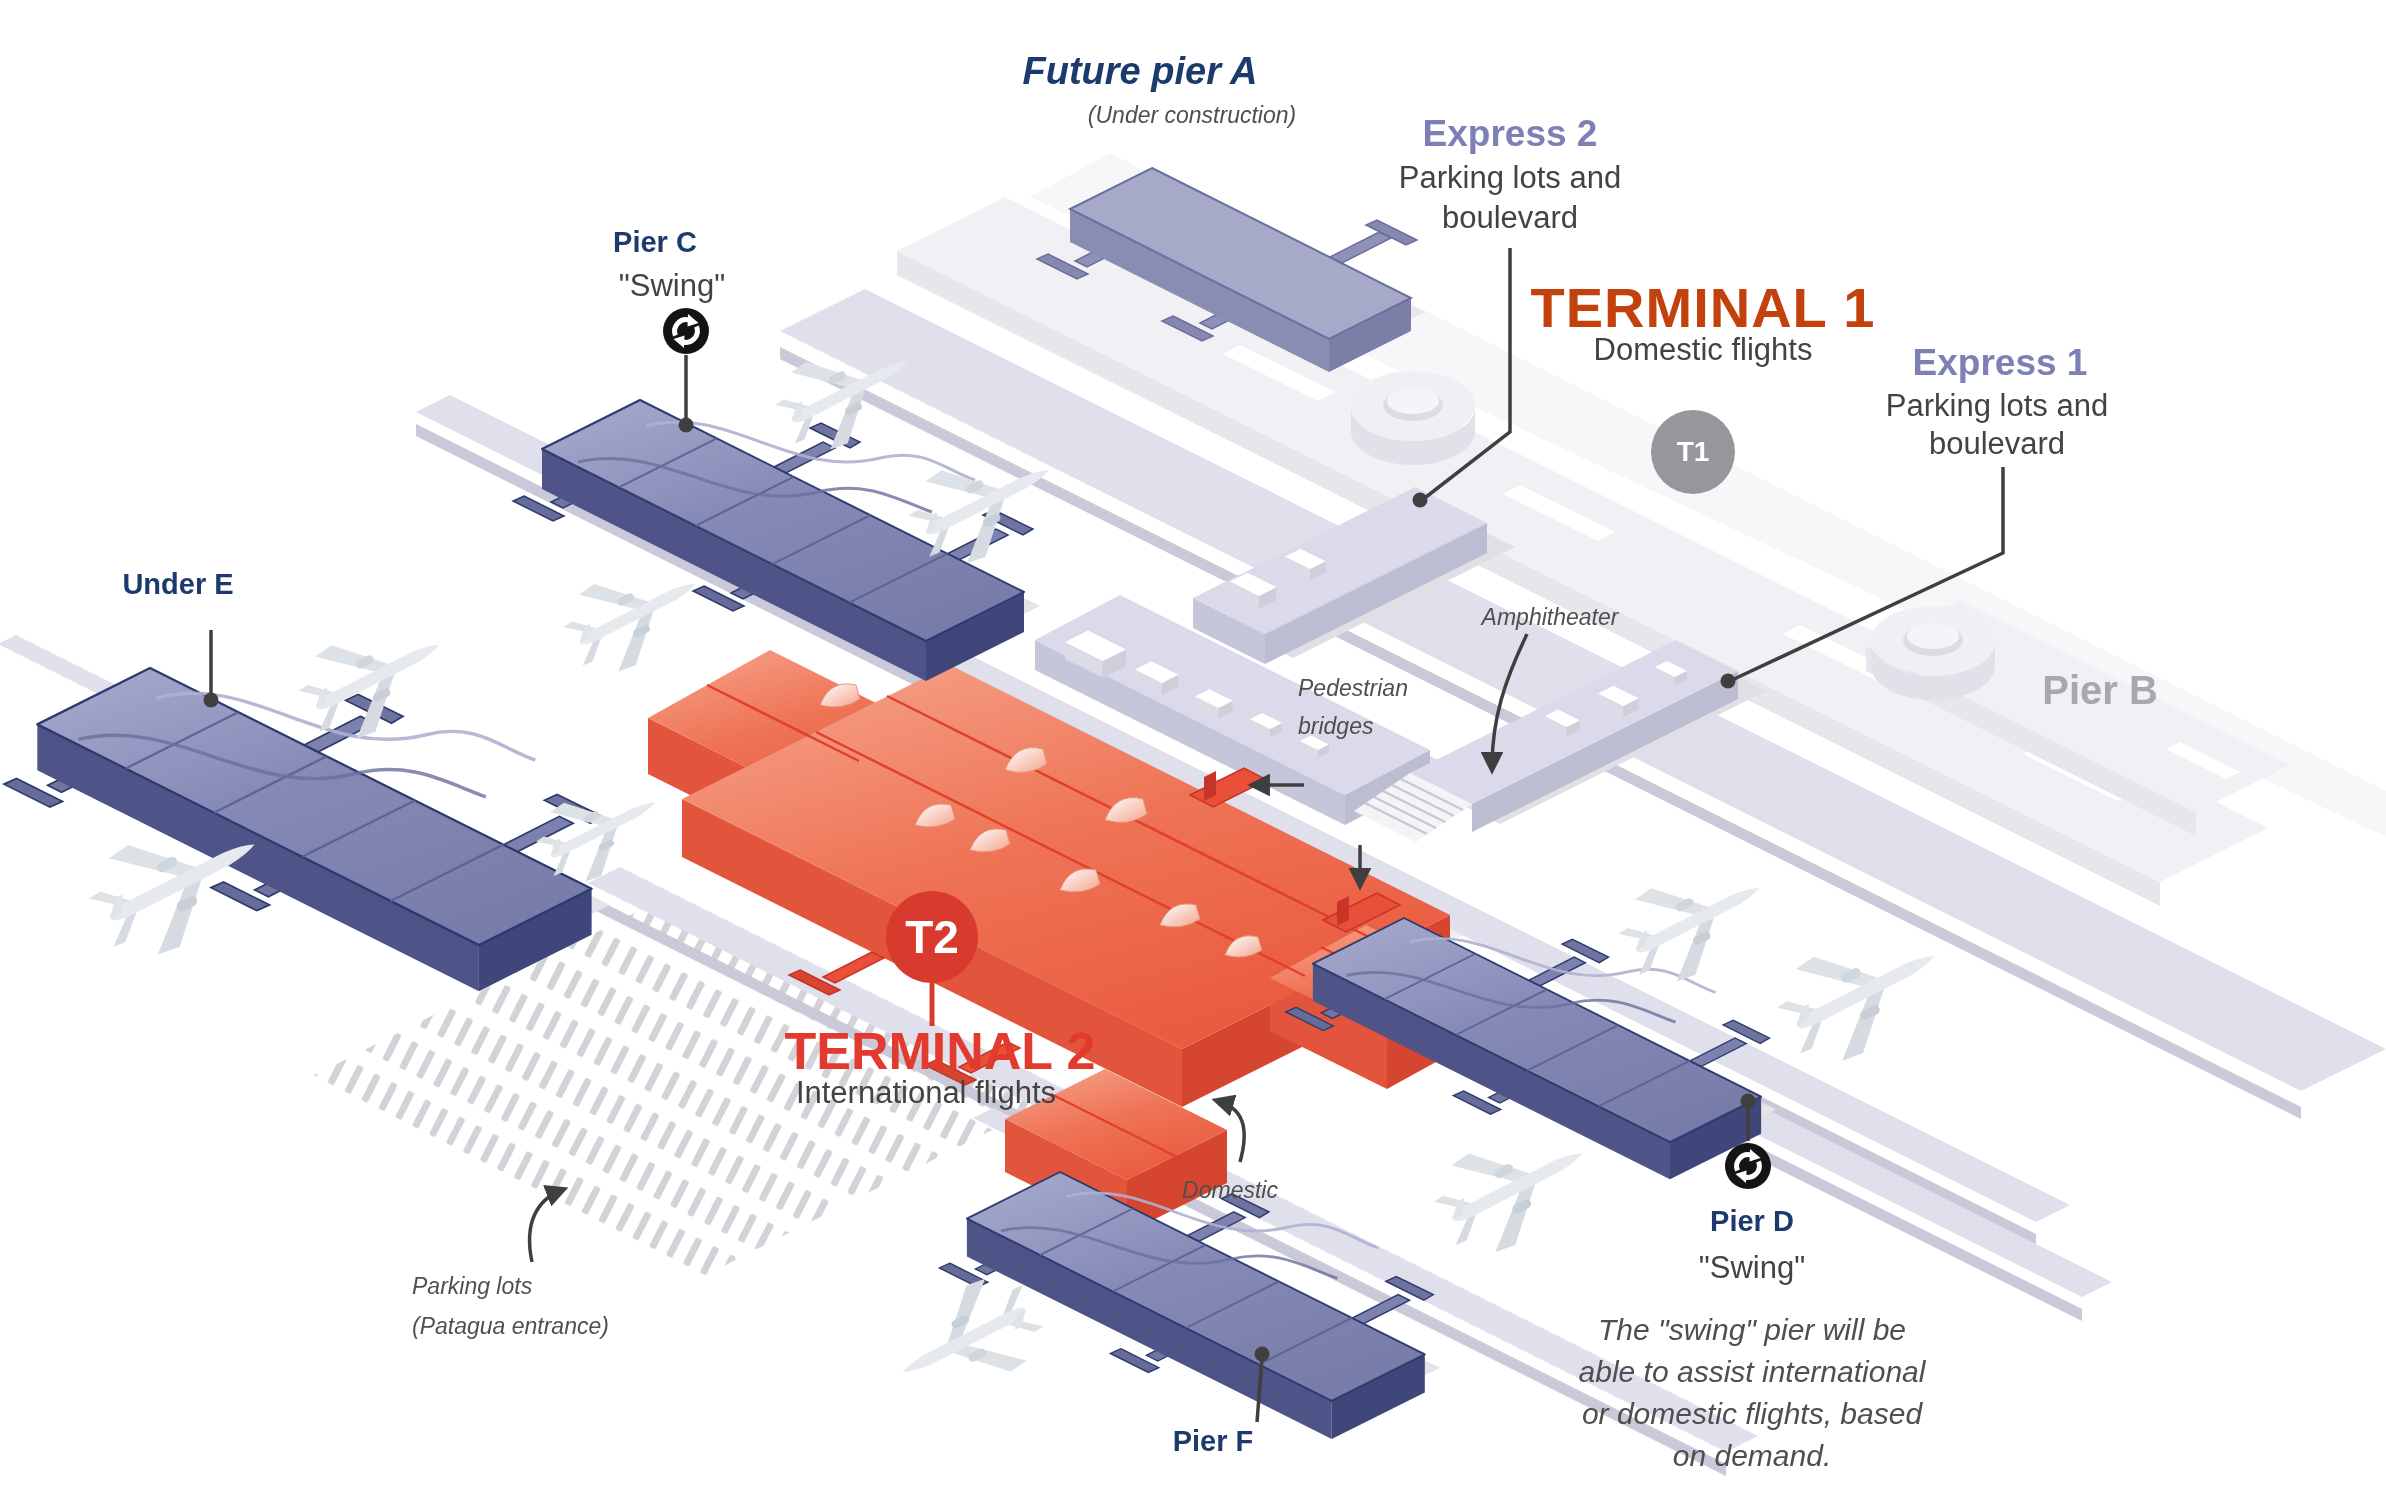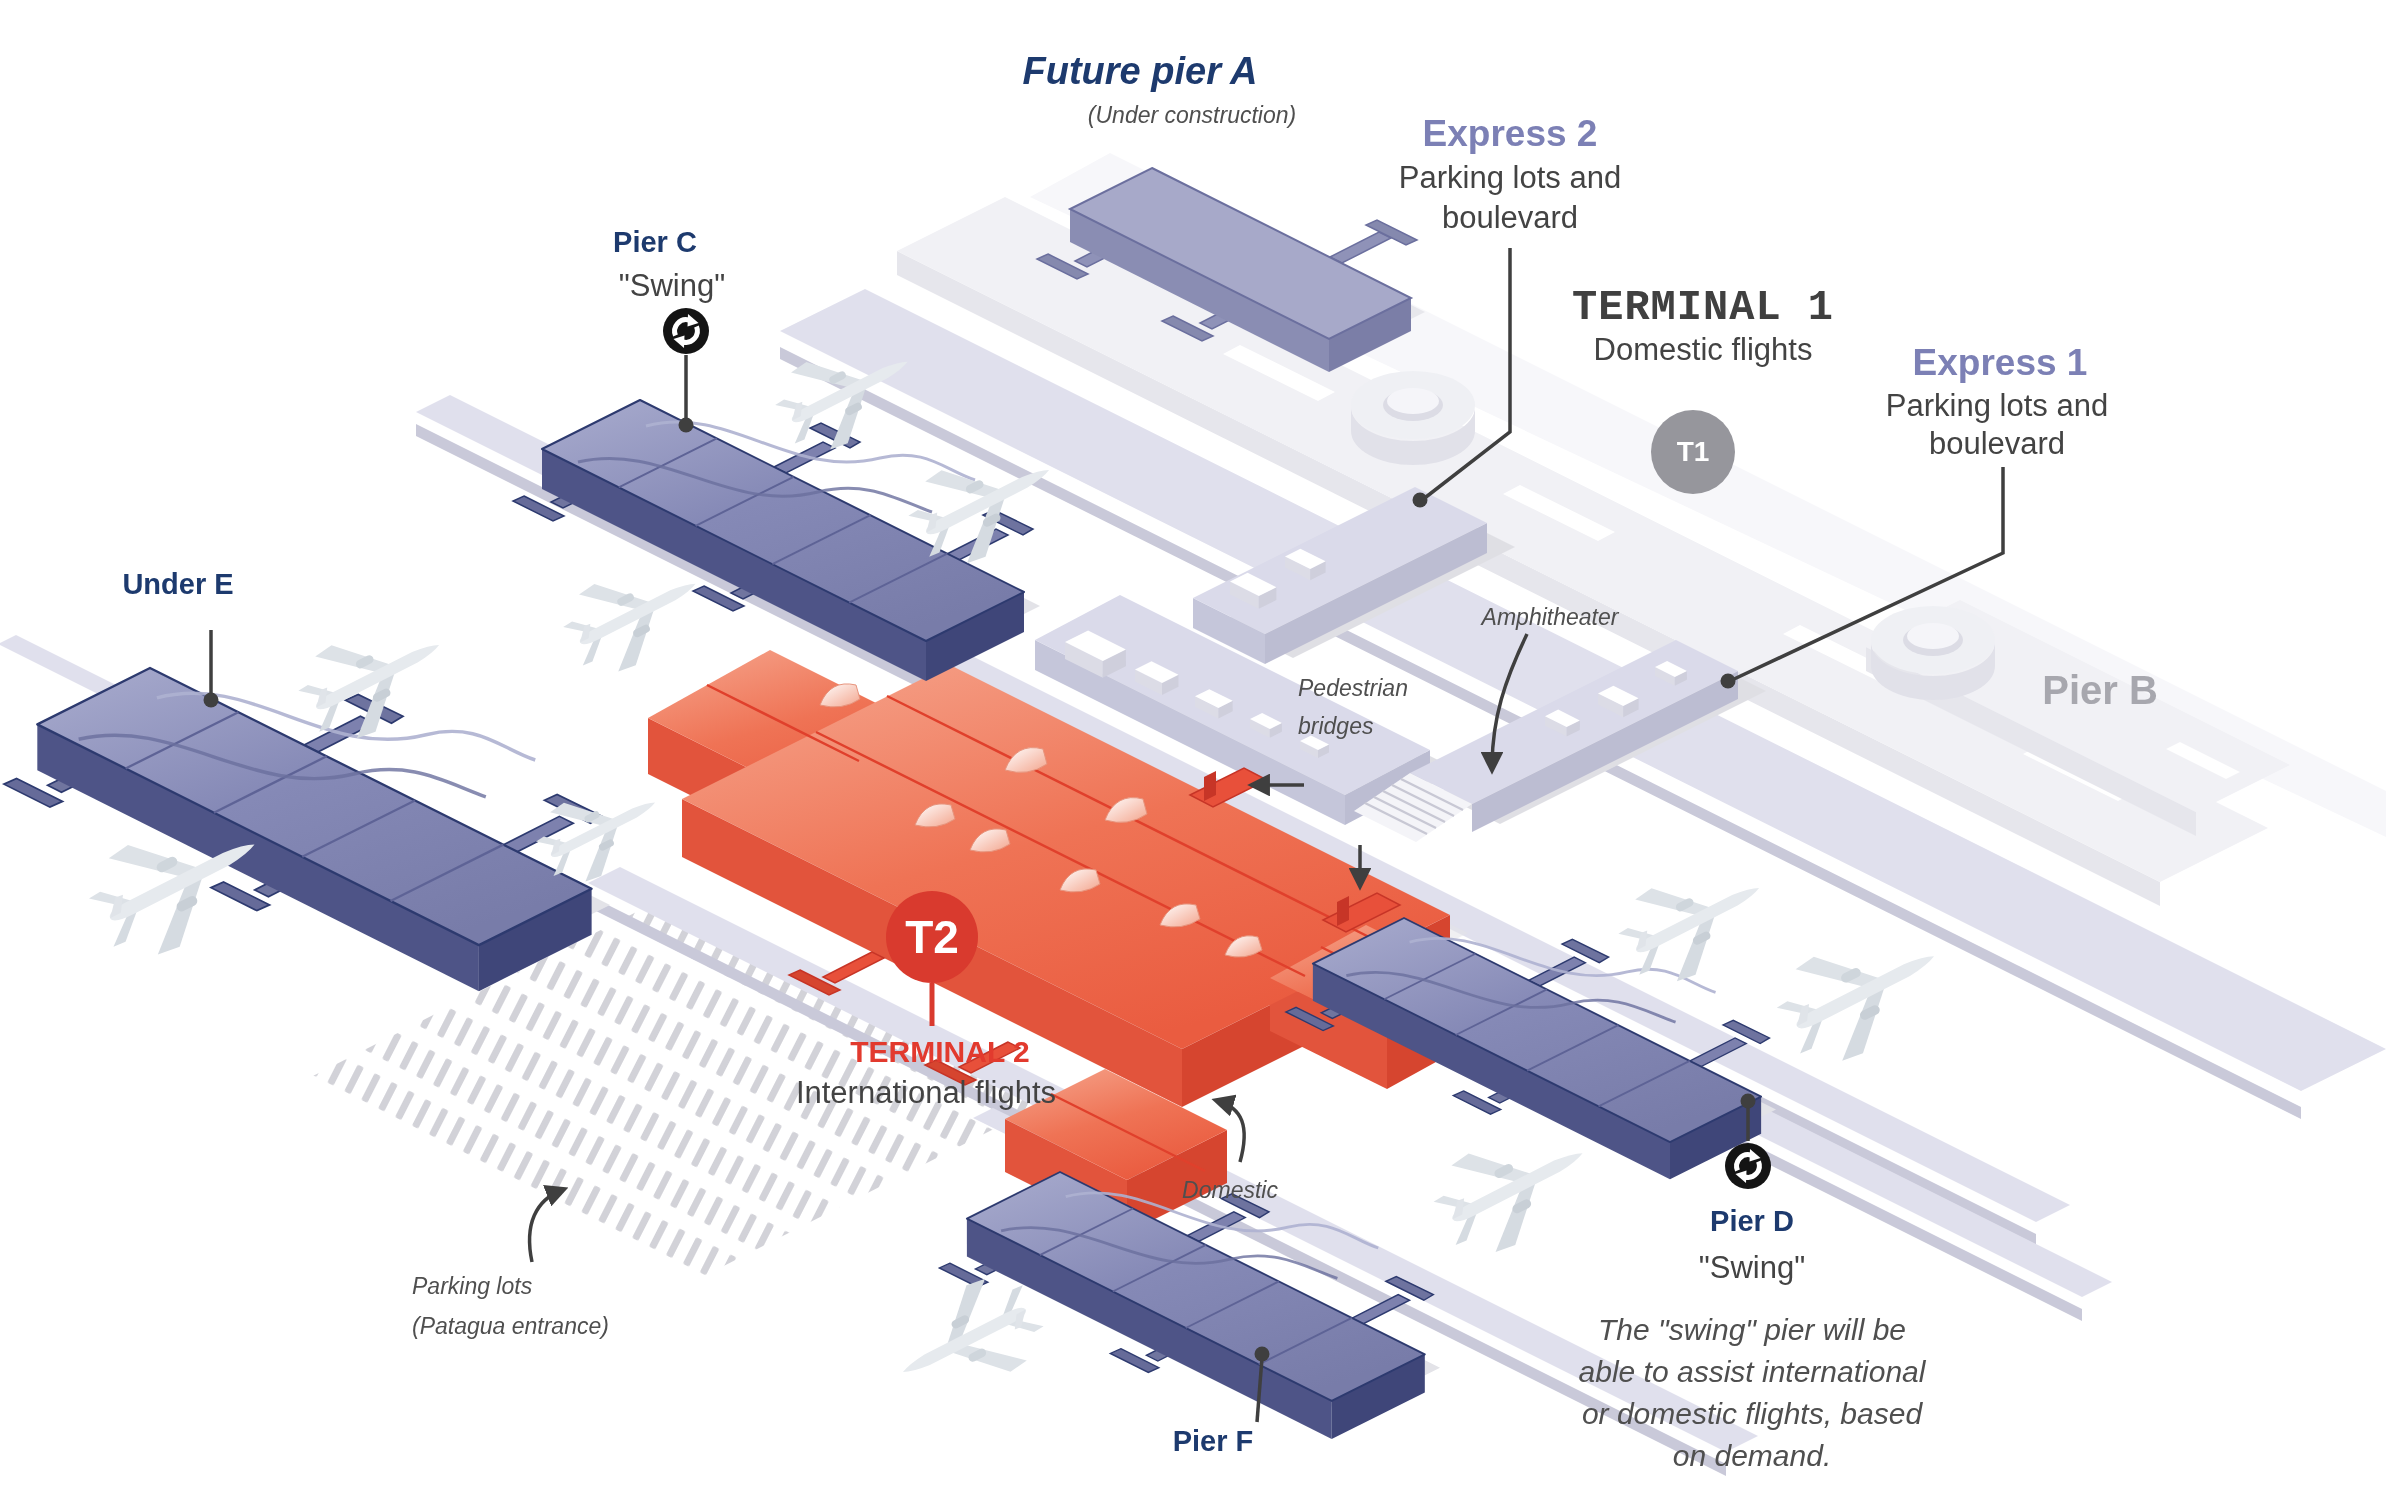--- a/index.html
+++ b/index.html
@@ -4,23 +4,23 @@
 <style>
   html,body{margin:0;padding:0;background:#fff;}
   .stage{position:relative;width:2386px;height:1486px;background:#ffffff;overflow:hidden;
          font-family:"Liberation Sans",sans-serif;}
   .stage svg.art{position:absolute;left:0;top:0;}
   .lbl{position:absolute;transform:translate(-50%,-50%);white-space:nowrap;line-height:1.15;}
   .lbl.la{transform:translate(0,-50%);}
   .navy-b{font-weight:700;font-size:29px;color:#1d3a6e;}
   .navy-bi{font-weight:700;font-style:italic;font-size:38px;color:#1d3a6e;}
   .purple-b{font-weight:700;font-size:37px;color:#7c80b5;}
-  .gray-b{font-weight:700;font-size:42px;color:#404040;letter-spacing:1px;font-family:Liberation Mono, monospace;}
+  .gray-b{font-weight:700;font-size:56px;color:#c2410c;letter-spacing:1px;}
   .ghost-b{font-weight:700;font-size:40px;color:#a7a7ae;}
-  .red-b{font-weight:700;font-size:30px;color:#e23a2e;}
+  .red-b{font-weight:700;font-size:52px;color:#e23a2e;}
   .body-t{font-size:31px;color:#434343;}
   .note-i{font-style:italic;font-size:23px;color:#4f4f4f;}
   .note-ib{font-style:italic;font-size:30px;color:#4f4f4f;}
   .badge{position:absolute;transform:translate(-50%,-50%);border-radius:50%;
          display:flex;align-items:center;justify-content:center;color:#fff;font-weight:700;}
   .t1b{width:84px;height:84px;background:#96969c;font-size:28px;}
   .t2b{width:92px;height:92px;background:#d93a2e;font-size:46px;}
 </style>
 </head>
 <body>

